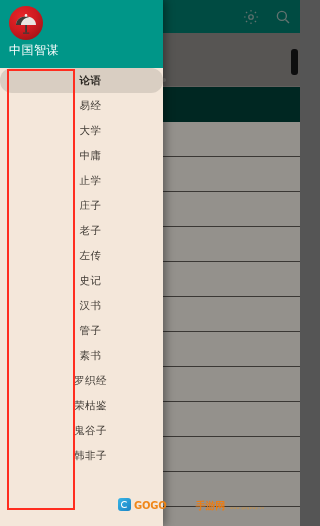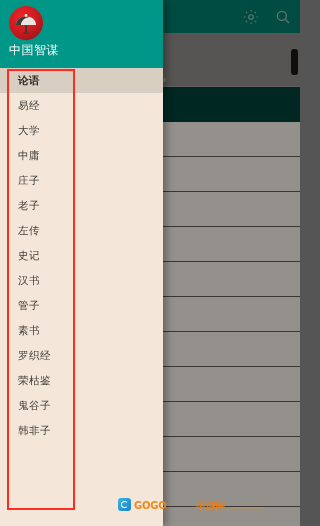--- a/index.html
+++ b/index.html
@@ -7,20 +7,21 @@
     padding: 0;
     background: #555;
   }
   #screen {
     position: relative;
     width: 300px;
     height: 526px;
     overflow: hidden;
     font-family: "DejaVu Sans", "Liberation Sans", sans-serif;
     background: #0f172a;
+    text-align: center;
     -webkit-font-smoothing: antialiased;
   }
 
   
   #main-screen {
     position: absolute;
     inset: 0;
     background: #efeae3;
   }
   #main-appbar {
@@ -155,20 +156,21 @@
     font-size: 10.5px;
     color: #403b35;
     box-sizing: border-box;
     white-space: nowrap;
     letter-spacing: 0.5px;
   }
   .drawer-item.selected {
     background: #d9cec2;
     color: #2b2722;
     font-weight: bold;
+    border-radius: 12px;
   }
 
   
   #annotation-box {
     position: absolute;
     left: 7px;
     top: 69px;
     width: 68px;
     height: 441px;
     border: 2px solid #ff2d1f;
@@ -287,20 +289,21 @@
         </svg>
       </div>
       <div id="drawer-title">中国智谋</div>
     </div>
 
     <div id="drawer-list">
       <div class="drawer-item selected">论语</div>
       <div class="drawer-item">易经</div>
       <div class="drawer-item">大学</div>
       <div class="drawer-item">中庸</div>
+      <div class="drawer-item">止学</div>
       <div class="drawer-item">庄子</div>
       <div class="drawer-item">老子</div>
       <div class="drawer-item">左传</div>
       <div class="drawer-item">史记</div>
       <div class="drawer-item">汉书</div>
       <div class="drawer-item">管子</div>
       <div class="drawer-item">素书</div>
       <div class="drawer-item">罗织经</div>
       <div class="drawer-item">荣枯鉴</div>
       <div class="drawer-item">鬼谷子</div>

